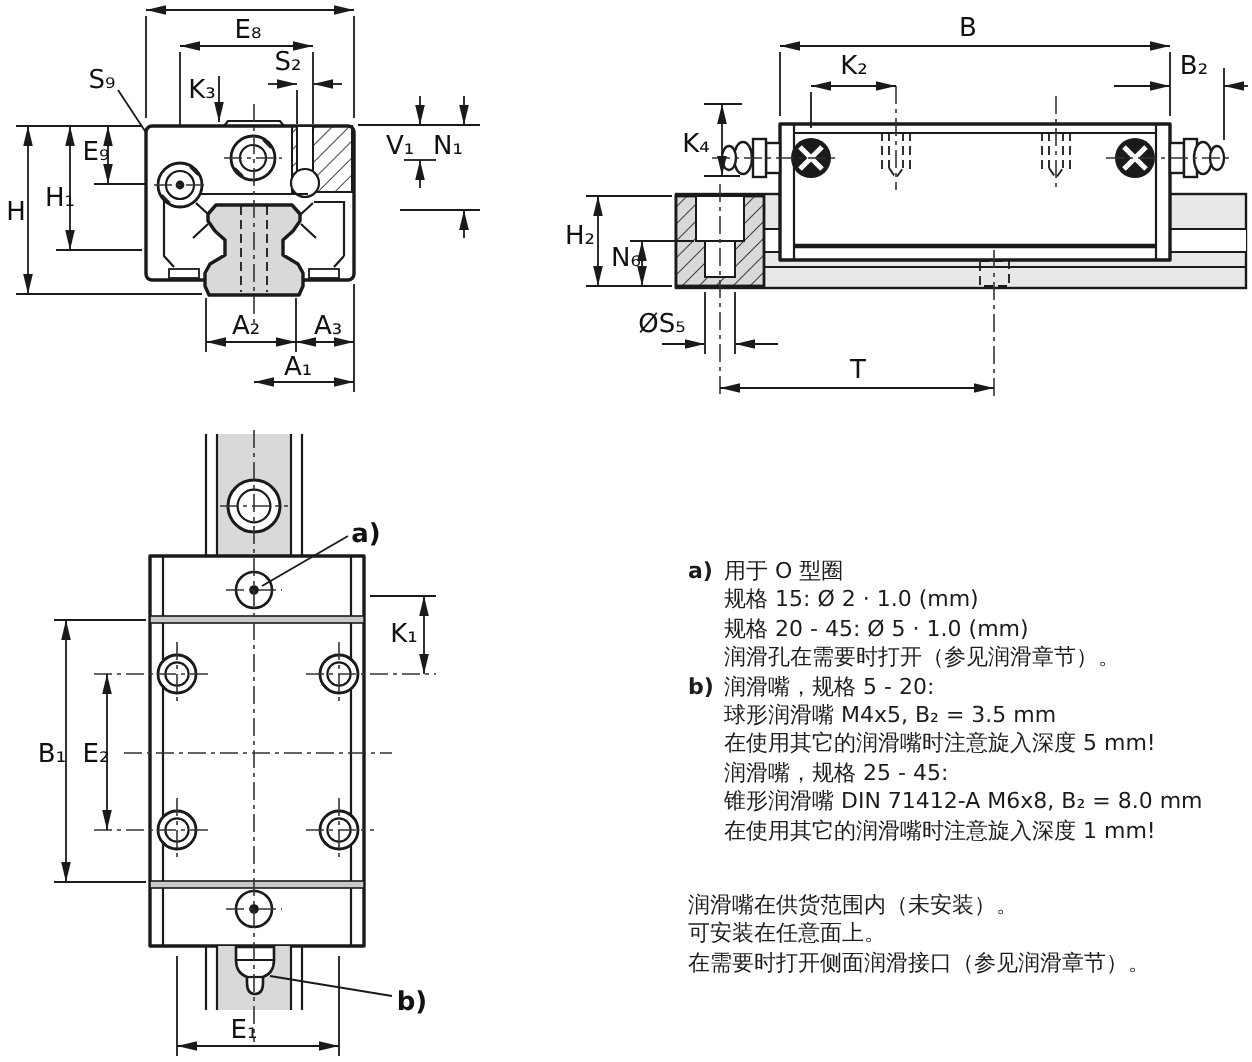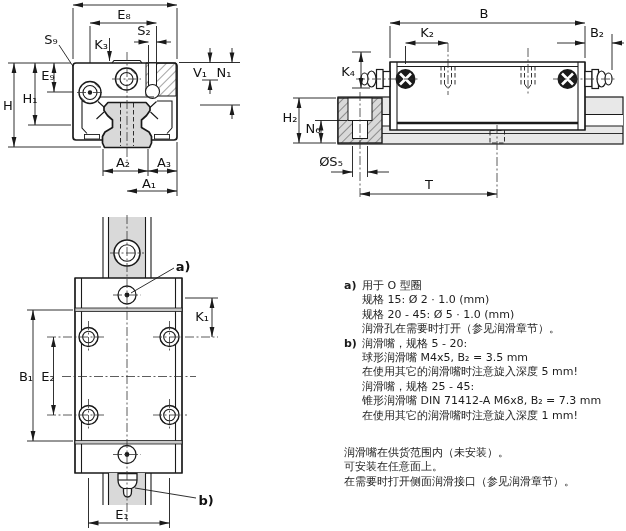--- a/index.html
+++ b/index.html
@@ -330,21 +330,21 @@
       <div>润滑孔在需要时打开（参见润滑章节）。</div>
     </div>
   </div>
   <div class="note-row">
     <span class="note-tag">b)</span>
     <div class="note-body">
       <div>润滑嘴，规格 5 - 20:</div>
       <div>球形润滑嘴 M4x5, B₂ = 3.5 mm</div>
       <div>在使用其它的润滑嘴时注意旋入深度 5 mm!</div>
       <div>润滑嘴，规格 25 - 45:</div>
-      <div>锥形润滑嘴 DIN 71412-A M6x8, B₂ = 7.3 mm</div>
+      <div>锥形润滑嘴 DIN 71412-A M6x8, B₂ = 8.0 mm</div>
       <div>在使用其它的润滑嘴时注意旋入深度 1 mm!</div>
     </div>
   </div>
   <div id="note-footer">
     <div>润滑嘴在供货范围内（未安装）。</div>
     <div>可安装在任意面上。</div>
     <div>在需要时打开侧面润滑接口（参见润滑章节）。</div>
   </div>
 </div>
 

